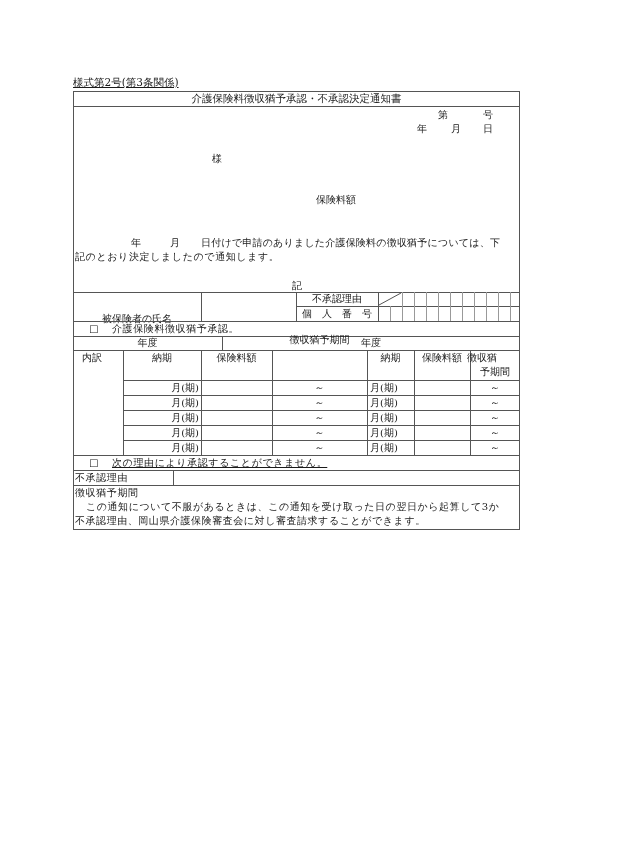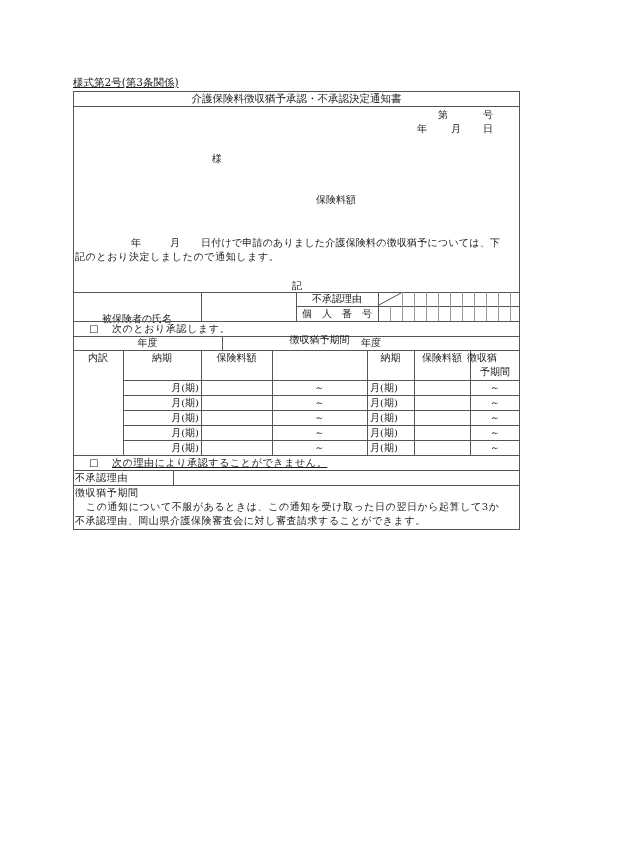--- a/index.html
+++ b/index.html
@@ -78,36 +78,36 @@
   <div class="vl light" style="left:450px;top:306px;height:15px;"></div>
   <div class="vl light" style="left:462px;top:306px;height:15px;"></div>
   <div class="vl light" style="left:474px;top:306px;height:15px;"></div>
   <div class="vl light" style="left:486px;top:306px;height:15px;"></div>
   <div class="vl light" style="left:498px;top:306px;height:15px;"></div>
   <div class="vl light" style="left:510px;top:306px;height:15px;"></div>
 </div>
 
 <div class="hl" style="left:73px;top:321px;width:447px;"></div>
 <div class="t" style="left:89px;top:322px;">□</div>
-<div class="t" style="left:112px;top:322px;letter-spacing:0.6px;">次のとおり承認します。</div>
+<div class="t" style="left:112px;top:322px;letter-spacing:0.6px;">介護保険料徴収猶予承認。</div>
 
 <div class="hl" style="left:73px;top:336px;width:447px;"></div>
 <div class="vl" style="left:222px;top:336px;height:14px;"></div>
 <div class="cell" style="left:73px;top:336px;width:149px;height:14px;">年度</div>
 <div class="cell" style="left:222px;top:336px;width:298px;height:14px;">年度</div>
 
 <div class="hl" style="left:73px;top:350px;width:447px;"></div>
 <div class="vl" style="left:123px;top:350px;height:105px;"></div>
 <div class="vl" style="left:201px;top:350px;height:105px;"></div>
 <div class="vl" style="left:272px;top:350px;height:105px;"></div>
 <div class="vl" style="left:367px;top:350px;height:105px;"></div>
 <div class="vl" style="left:414px;top:350px;height:105px;"></div>
 <div class="vl" style="left:470px;top:350px;height:105px;"></div>
 
-<div class="cell top" style="left:73px;top:350px;width:50px;height:14px;">内訳</div>
+<div class="cell top" style="left:67px;top:350px;width:50px;height:14px;">内訳</div>
 <div class="cell top" style="left:123px;top:350px;width:78px;height:14px;">納期</div>
 <div class="cell top" style="left:201px;top:350px;width:71px;height:14px;">保険料額</div>
 <div class="cell top" style="left:272px;top:332px;width:95px;height:14px;">徴収猶予期間</div>
 <div class="cell top" style="left:367px;top:350px;width:47px;height:14px;">納期</div>
 <div class="cell top" style="left:414px;top:350px;width:56px;height:14px;">保険料額</div>
 <div class="cell top" style="left:462px;top:350px;width:40px;height:14px;">徴収猶</div>
 <div class="cell top" style="left:470px;top:364px;width:50px;height:14px;">予期間</div>
 
 <div class="hl" style="left:123px;top:380px;width:397px;"></div>
 <div class="hl" style="left:123px;top:395px;width:397px;"></div>

